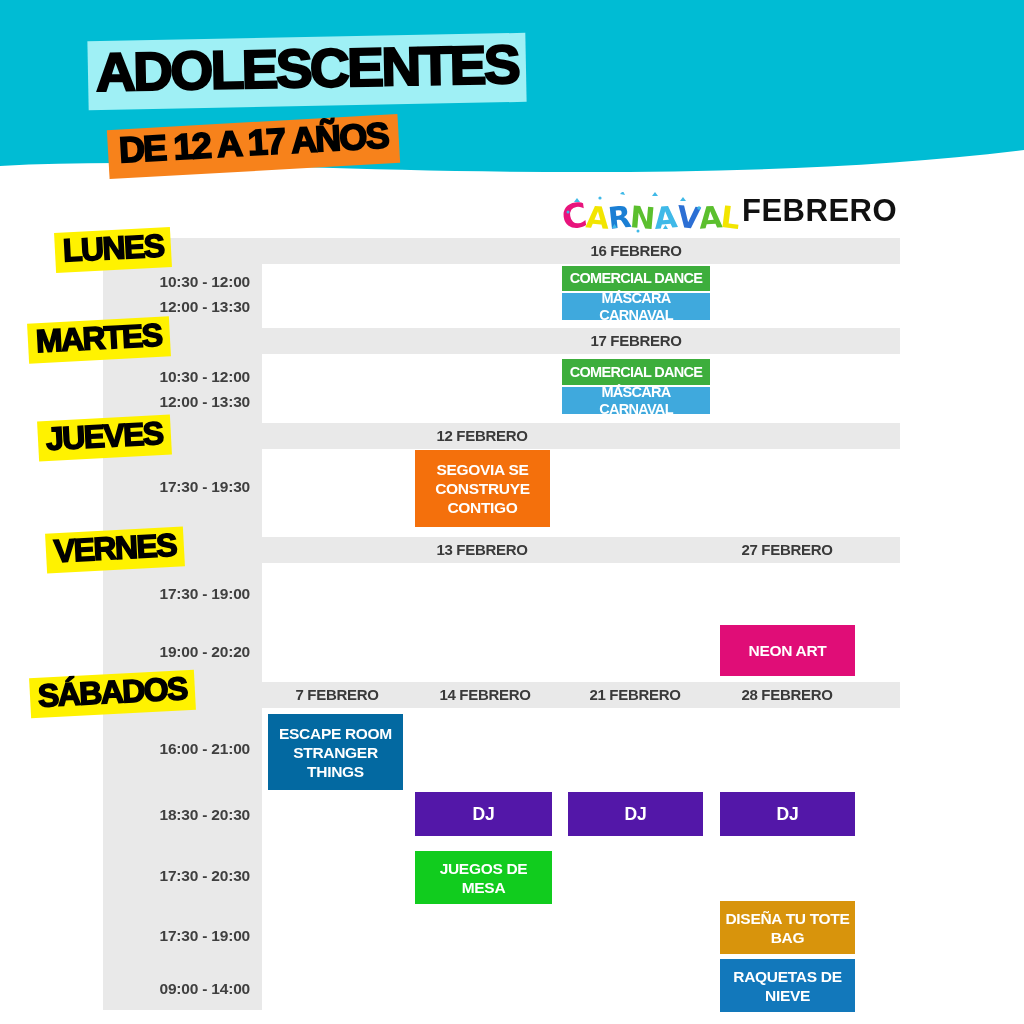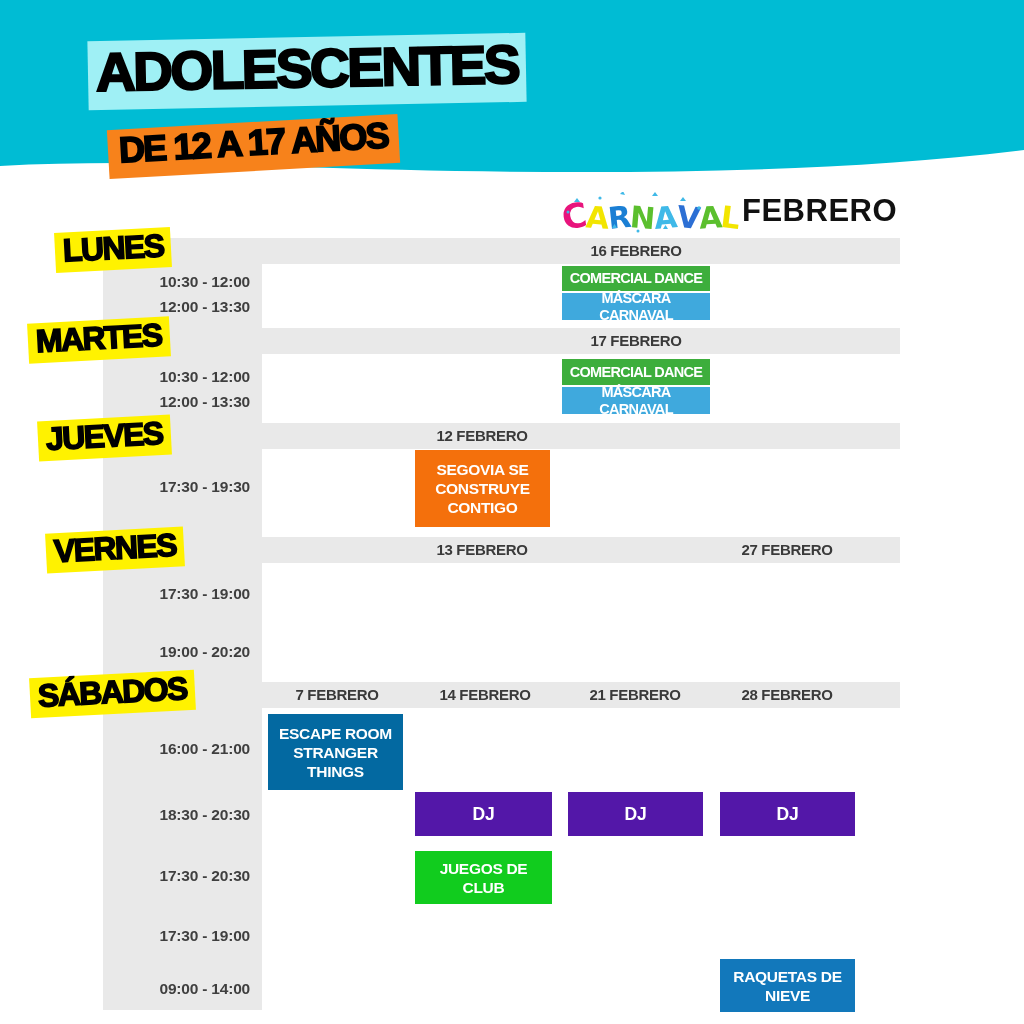--- a/index.html
+++ b/index.html
@@ -252,36 +252,38 @@
   <div class="act" style="left:415px; top:450px; width:135px; height:77px; background:#F4700C;">SEGOVIA SE CONSTRUYE CONTIGO</div>
 
   <div class="date-band" style="top:537px;"></div>
   <div class="date-label" style="left:482px; top:541px;">13 FEBRERO</div>
   <div class="date-label" style="left:787px; top:541px;">27 FEBRERO</div>
   <div class="day-tag" style="left:46px; top:530px;">
     <span>VERNES</span>
   </div>
   <div class="time-label" style="top:585px;">17:30 - 19:00</div>
   <div class="time-label" style="top:643px;">19:00 - 20:20</div>
+  <div class="act" style="left:720px; top:625px; width:135px; height:51px; background:#E00D77;">NEON ART</div>
 
   <div class="date-band" style="top:682px;"></div>
   <div class="date-label" style="left:337px; top:686px;">7 FEBRERO</div>
   <div class="date-label" style="left:485px; top:686px;">14 FEBRERO</div>
   <div class="date-label" style="left:635px; top:686px;">21 FEBRERO</div>
   <div class="date-label" style="left:787px; top:686px;">28 FEBRERO</div>
   <div class="day-tag" style="left:30px; top:674px;">
     <span>SÁBADOS</span>
   </div>
 
   <div class="time-label" style="top:740px;">16:00 - 21:00</div>
   <div class="time-label" style="top:806px;">18:30 - 20:30</div>
   <div class="time-label" style="top:867px;">17:30 - 20:30</div>
   <div class="time-label" style="top:927px;">17:30 - 19:00</div>
   <div class="time-label" style="top:980px;">09:00 - 14:00</div>
 
   <div class="act" style="left:268px; top:714px; width:135px; height:76px; background:#0369a1;">ESCAPE ROOM STRANGER THINGS</div>
   <div class="act big" style="left:415px; top:792px; width:137px; height:44px; background:#5317A8;">DJ</div>
   <div class="act big" style="left:568px; top:792px; width:135px; height:44px; background:#5317A8;">DJ</div>
   <div class="act big" style="left:720px; top:792px; width:135px; height:44px; background:#5317A8;">DJ</div>
-  <div class="act" style="left:415px; top:851px; width:137px; height:53px; background:#11CC1E;">JUEGOS DE CLUB</div>
+  <div class="act" style="left:415px; top:851px; width:137px; height:53px; background:#11CC1E;">JUEGOS DE MESA</div>
+  <div class="act" style="left:720px; top:901px; width:135px; height:53px; background:#D8940C;">DISEÑA TU TOTE BAG</div>
   <div class="act" style="left:720px; top:959px; width:135px; height:53px; background:#1278BB;">RAQUETAS DE NIEVE</div>
 
 </div>
 
 </body></html>

